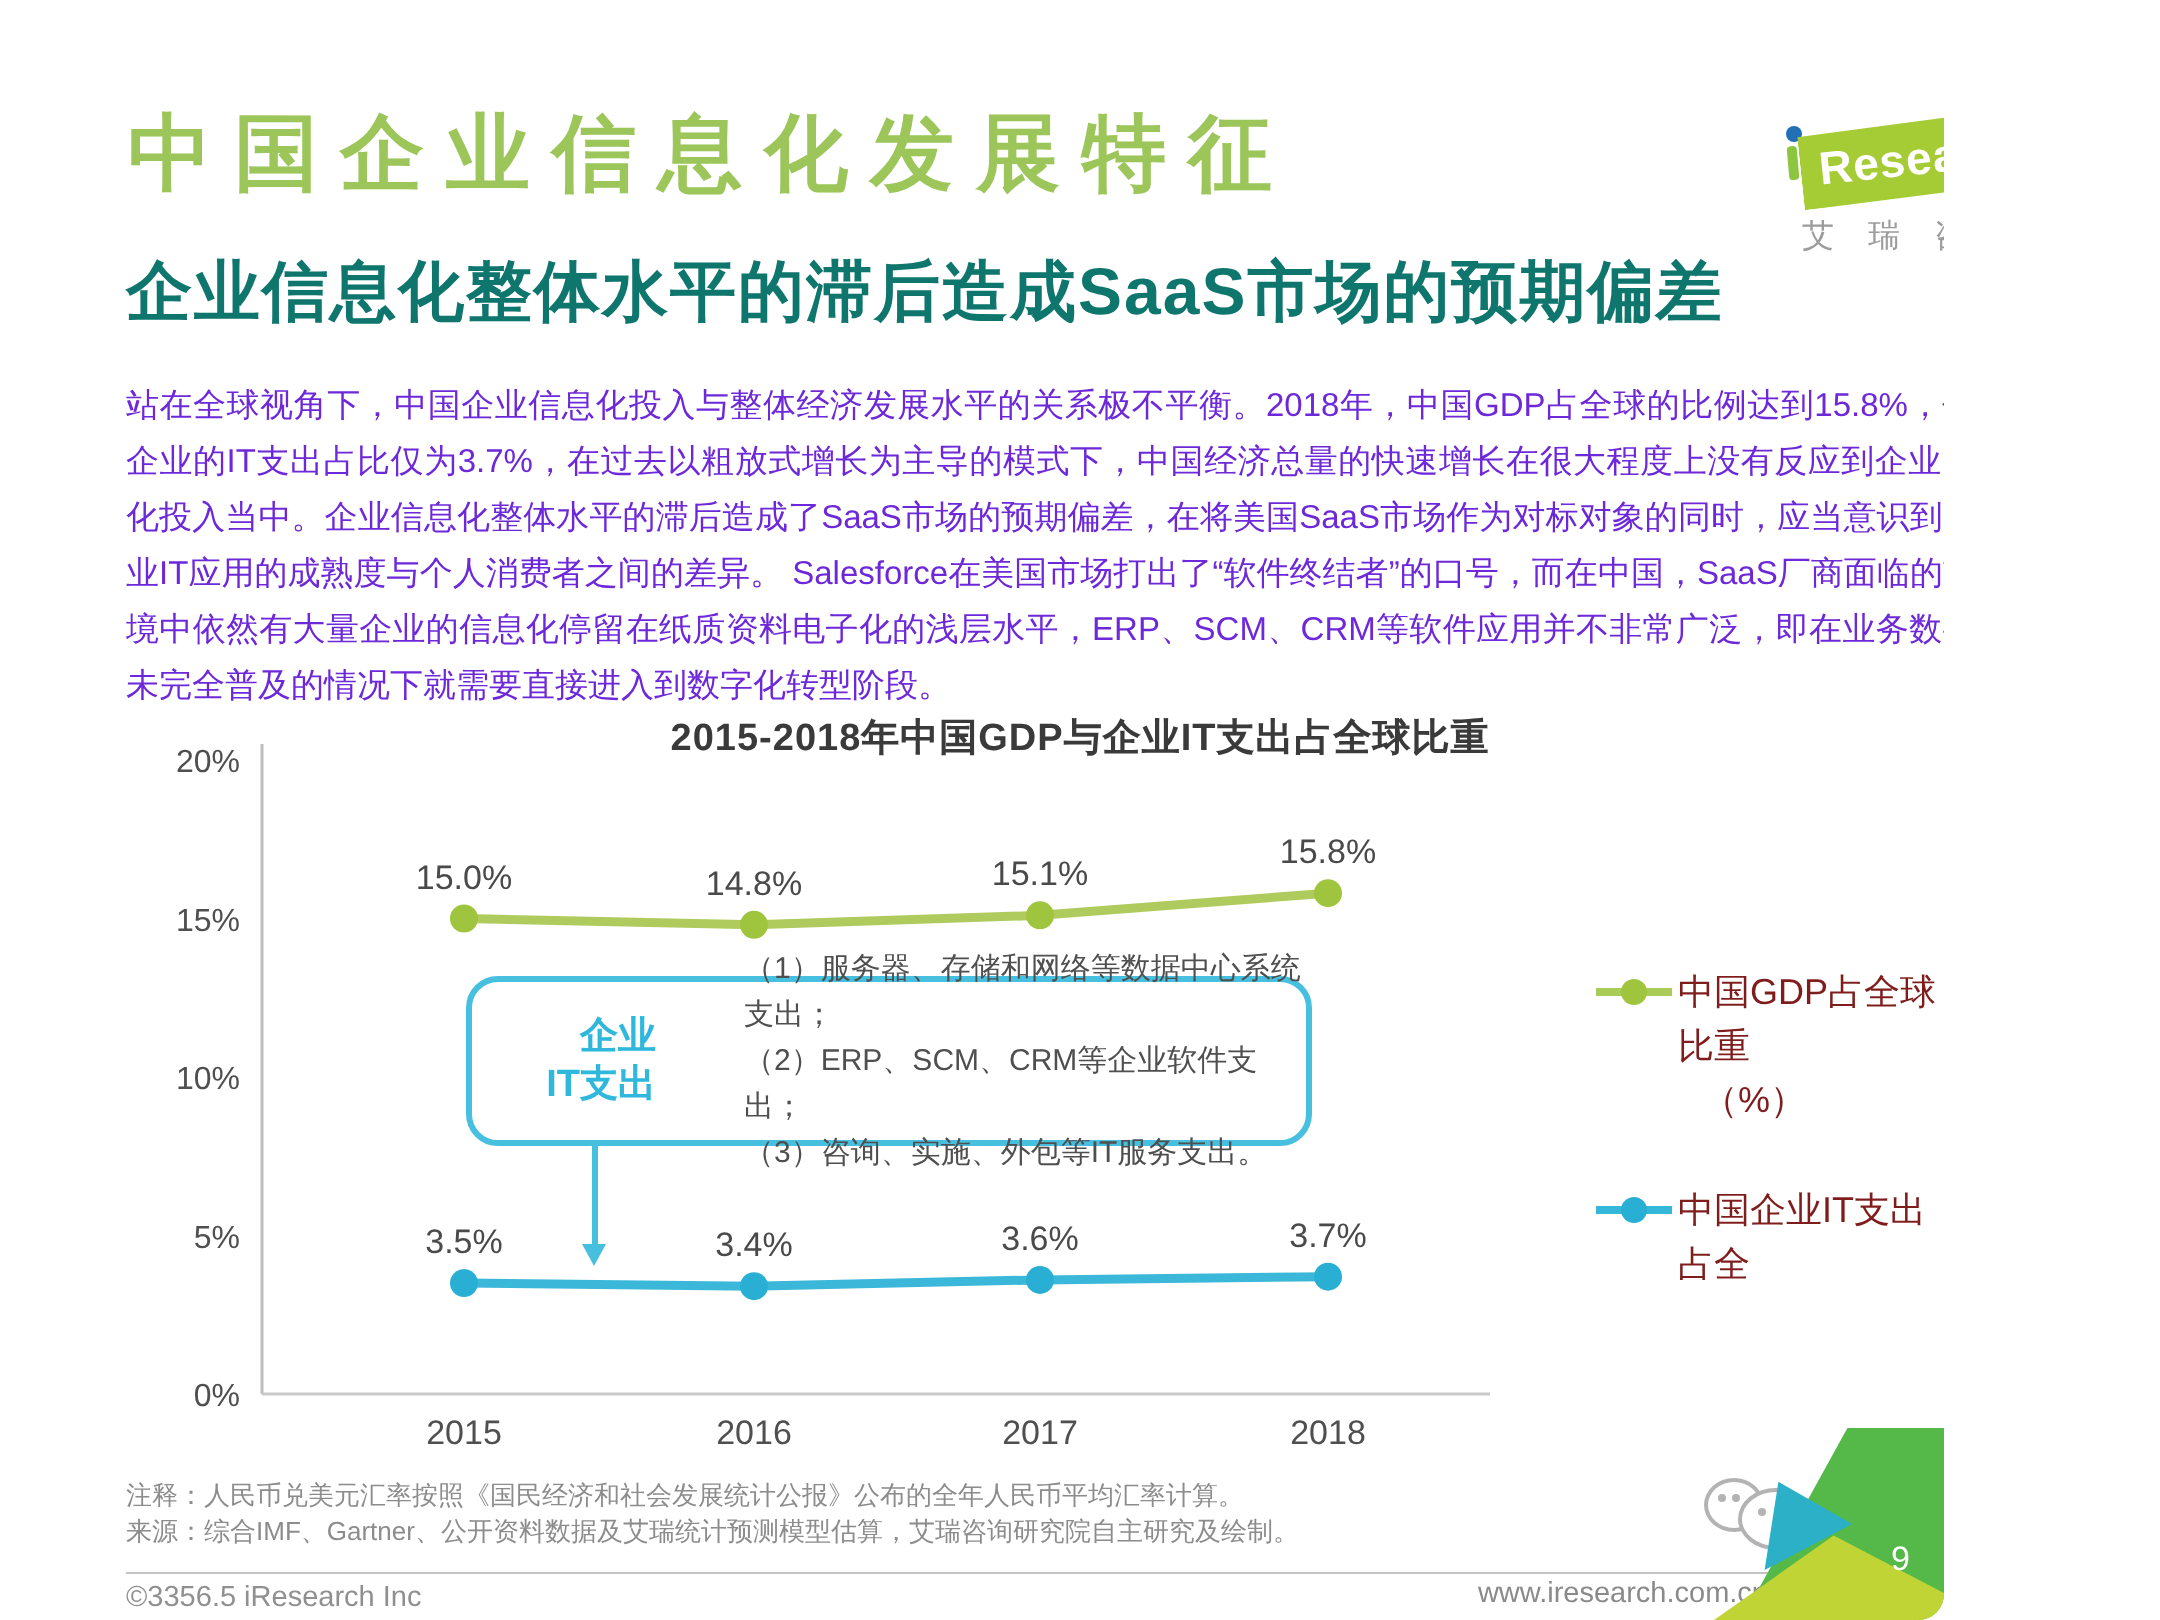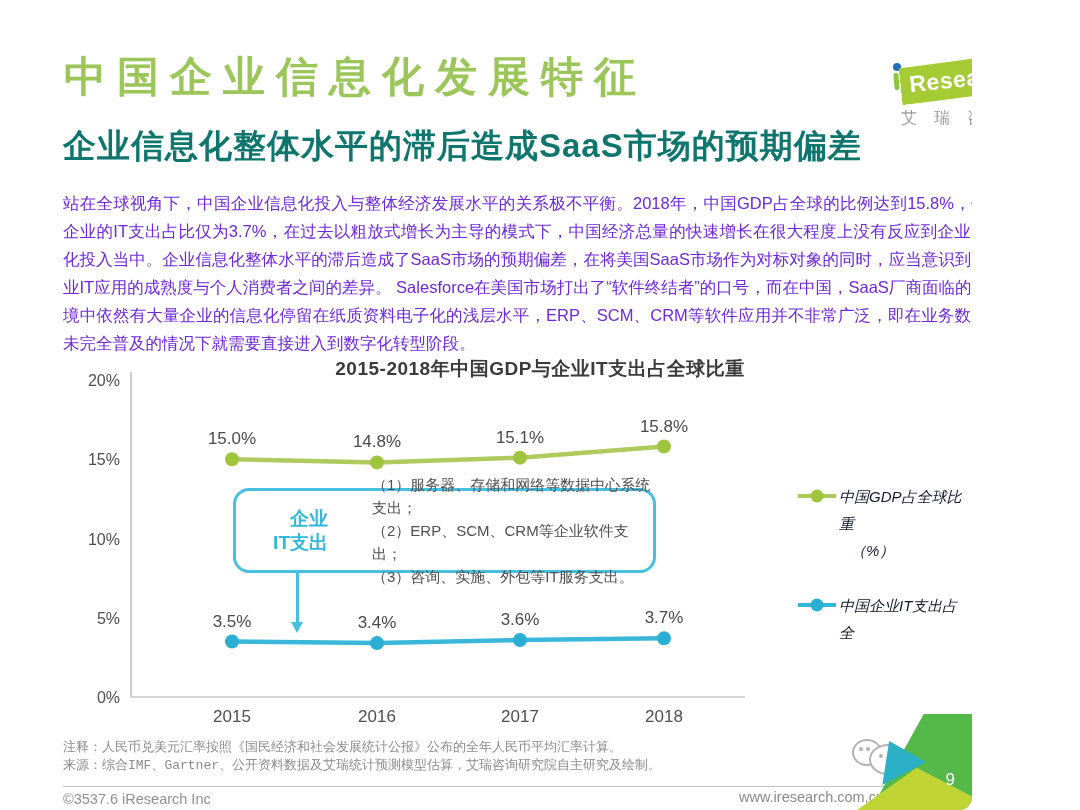--- a/index.html
+++ b/index.html
@@ -38,24 +38,24 @@
   .arrow-line{position:absolute;left:296px;top:572px;width:3px;height:51px;background:#47BFDE;}
   .arrow-head{position:absolute;left:291px;top:622px;width:0;height:0;
               border-left:6.5px solid transparent;border-right:6.5px solid transparent;
               border-top:11px solid #47BFDE;}
 
   
   .legend-item{position:absolute;left:797px;display:flex;align-items:flex-start;}
   .legend-item.first{top:483px;}
   .legend-item.second{top:592px;}
   .legend-marker{margin-top:6px;margin-right:2px;flex:0 0 auto;}
-  .legend-text{font-size:15px;color:#0f172a;line-height:27px;font-style:italic;}
+  .legend-text{font-size:18px;color:#7f1d1d;line-height:27px;}
   .legend-line2{padding-left:12px;}
 
-  .footnotes{position:absolute;left:63px;top:739px;font-size:13px;color:#8C8C8C;line-height:17.5px;font-family:Liberation Mono, monospace;}
+  .footnotes{position:absolute;left:63px;top:739px;font-size:13px;color:#8C8C8C;line-height:17.5px;}
   .divider{position:absolute;left:63px;top:786px;width:945px;height:1px;background:#C4C4C4;}
   .footer-copyright{position:absolute;left:63px;top:791px;font-size:14.5px;color:#909090;}
   .footer-website{position:absolute;right:88px;top:789px;font-size:14.5px;color:#8A8A8A;}
 
   
   .watermark{position:absolute;left:851px;top:727px;height:54px;display:flex;align-items:center;}
   .wm-icon{position:relative;width:58px;height:46px;}
   .wb1{position:absolute;left:1px;top:8px;width:26px;height:23px;border:2px solid #B3B3B3;
        border-radius:50%;background:#fff;}
   .wb2{position:absolute;left:18px;top:13px;width:34px;height:27px;border:2px solid #B3B3B3;
@@ -163,21 +163,21 @@
     </div>
   </div>
 
   <div class="footnotes">
     <div>注释：人民币兑美元汇率按照《国民经济和社会发展统计公报》公布的全年人民币平均汇率计算。</div>
     <div>来源：综合IMF、Gartner、公开资料数据及艾瑞统计预测模型估算，艾瑞咨询研究院自主研究及绘制。</div>
   </div>
 
   <div class="divider"></div>
 
-  <div class="footer-copyright">©3537.6 iResearch Inc</div>
+  <div class="footer-copyright">©3356.5 iResearch Inc</div>
   <div class="footer-website">www.iresearch.com.cn</div>
 
   <div class="watermark">
     <div class="wm-icon">
       <span class="wb1"></span>
       <span class="wb2"></span>
       <span class="wm-eye" style="left:8px;top:16px;z-index:3"></span>
       <span class="wm-eye" style="left:15px;top:16px;z-index:3"></span>
       <span class="wm-eye" style="left:28px;top:23px;z-index:3"></span>
       <span class="wm-eye" style="left:36px;top:23px;z-index:3"></span>

